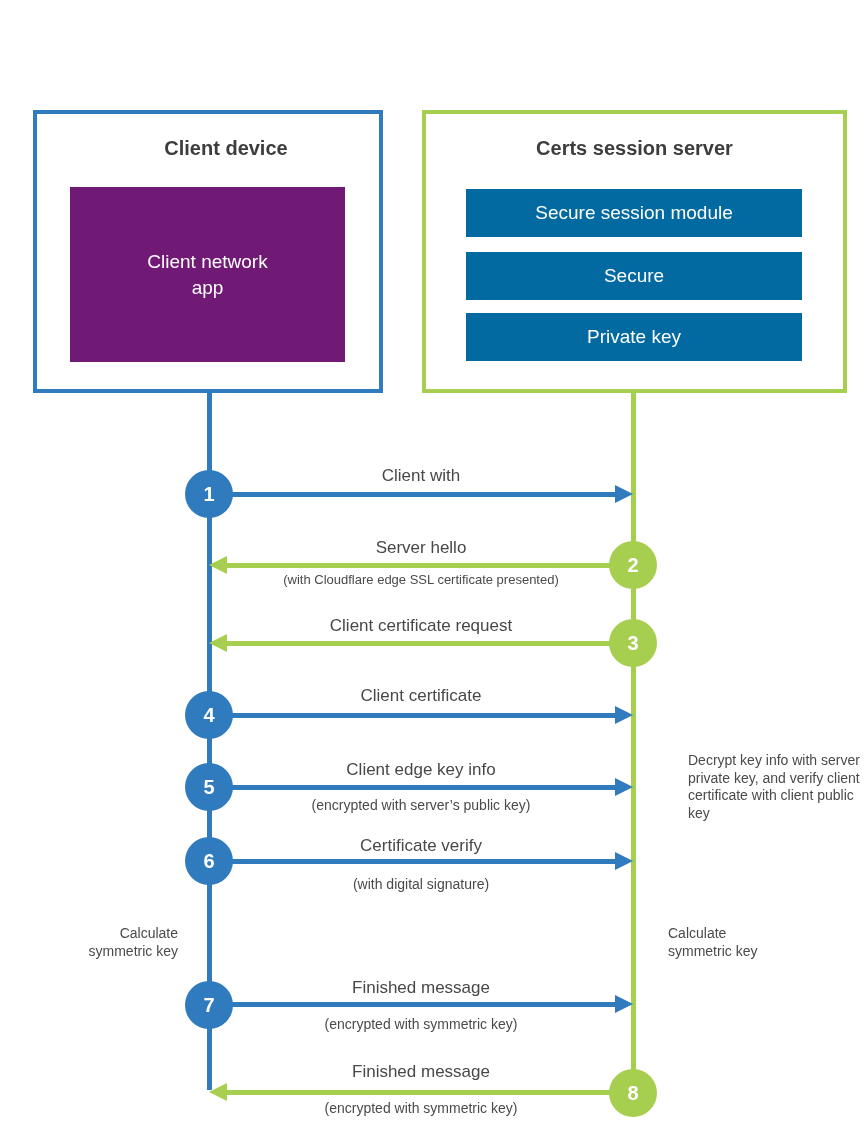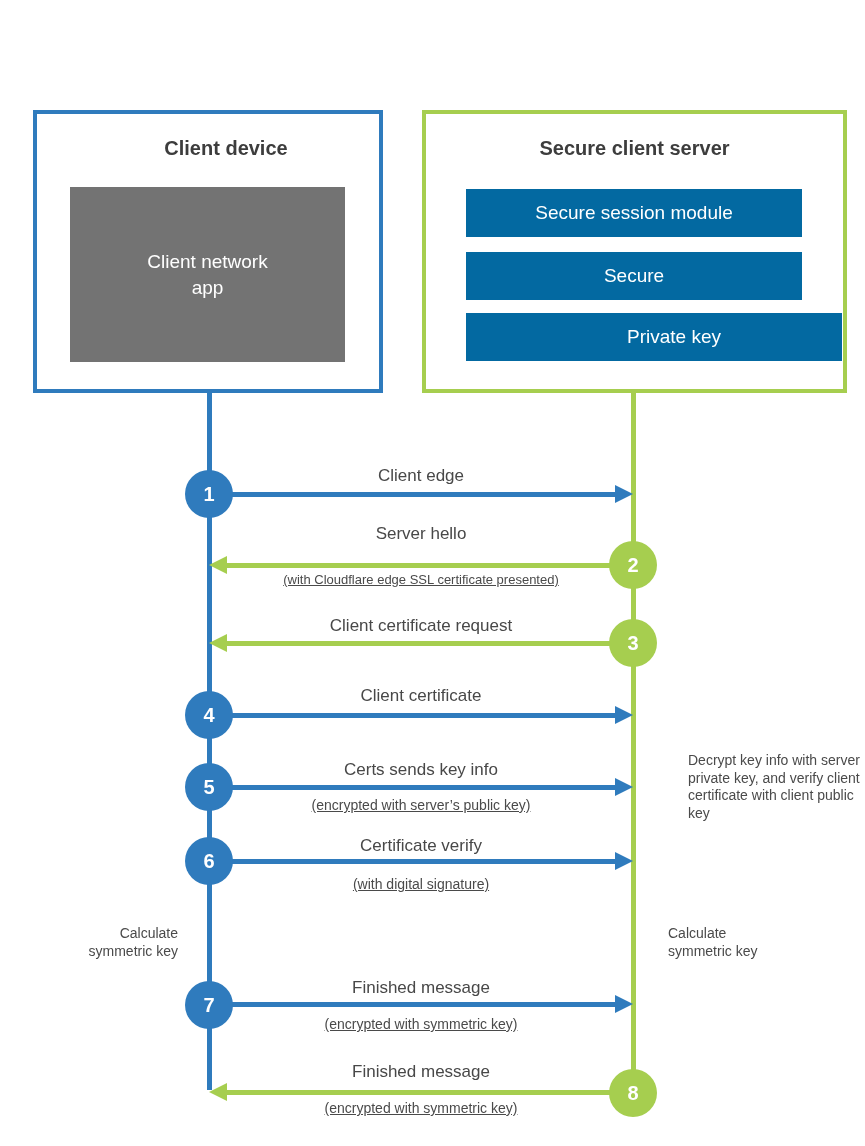--- a/index.html
+++ b/index.html
@@ -15,32 +15,32 @@
   
   .entity-box{box-sizing:border-box;background:#ffffff;}
   #client-box{left:33px;top:110px;width:350px;height:283px;border:4px solid #2f7bbd;}
   #server-box{left:422px;top:110px;width:425px;height:283px;border:4px solid #a6ce4f;}
   .box-header{
     top:137px;text-align:center;font-size:20px;font-weight:bold;color:#3d3d3d;
   }
   #client-header{left:33px;width:386px;}
   #server-header{left:422px;width:425px;}
   #client-app{
-    left:70px;top:187px;width:275px;height:175px;background:#737373;
+    left:70px;top:187px;width:275px;height:175px;background:#701a75;
     display:flex;align-items:center;justify-content:center;text-align:center;
     color:#ffffff;font-size:19px;line-height:26px;white-space:pre-line;
   }
   .server-bar{
     left:466px;width:336px;height:48px;background:#0369a1;
     display:flex;align-items:center;justify-content:center;
     color:#ffffff;font-size:19px;
   }
   #bar-module{top:189px;}
   #bar-certs{top:252px;}
-  #bar-key{top:313px;padding-left:40px;}
+  #bar-key{top:313px;}
   
   .vline{width:5px;}
   #client-line{left:207px;top:393px;height:697px;background:#2f7bbd;}
   #server-line{left:631px;top:393px;height:701px;background:#a6ce4f;}
   
   .circle{
     width:48px;height:48px;border-radius:50%;
     color:#ffffff;font-size:20px;font-weight:bold;
     display:flex;align-items:center;justify-content:center;
   }
@@ -53,21 +53,21 @@
   .ahead{width:0;height:0;border-top:9px solid transparent;border-bottom:9px solid transparent;}
   .head-right{border-left:18px solid #2f7bbd;}
   .head-left{border-right:18px solid #a6ce4f;}
   
   .alabel{
     left:209px;width:424px;text-align:center;
     font-size:17px;color:#484848;
   }
   .asub{
     left:209px;width:424px;text-align:center;
-    font-size:14px;color:#4a4a4a;text-decoration:underline;
+    font-size:14px;color:#4a4a4a;
   }
   .asub.small{font-size:13px;}
   
   .note{
     font-size:14px;line-height:17.5px;color:#4a4a4a;white-space:pre-line;
   }
   #note-decrypt{left:688px;top:752px;width:178px;}
   #note-calc-left{right:687px;top:925px;width:160px;text-align:right;}
   #note-calc-right{left:668px;top:925px;width:160px;text-align:left;}
 </style>
@@ -76,37 +76,37 @@
 
 <div id="canvas">
 
 
   <div id="client-box" class="abs entity-box"></div>
   <div id="client-header" class="abs box-header">Client device</div>
   <div id="client-app" class="abs">Client network
 app</div>
 
   <div id="server-box" class="abs entity-box"></div>
-  <div id="server-header" class="abs box-header">Secure client server</div>
+  <div id="server-header" class="abs box-header">Certs session server</div>
   <div id="bar-module" class="abs server-bar">Secure session module</div>
   <div id="bar-certs" class="abs server-bar">Secure</div>
   <div id="bar-key" class="abs server-bar">Private key</div>
 
   <div id="client-line" class="abs vline"></div>
   <div id="server-line" class="abs vline"></div>
 
   <div>
-    <div class="abs alabel" style="top:466px">Client edge</div>
+    <div class="abs alabel" style="top:466px">Client with</div>
     <div class="abs aline blue-bg" style="left:209px;top:492px;width:406px"></div>
     <div class="abs ahead head-right" style="left:615px;top:485px"></div>
     <div class="abs circle blue-c" style="left:185px;top:470px">1</div>
   </div>
 
   <div>
-    <div class="abs alabel" style="top:524px">Server hello</div>
+    <div class="abs alabel" style="top:538px">Server hello</div>
     <div class="abs aline green-bg" style="left:227px;top:563px;width:406px"></div>
     <div class="abs ahead head-left" style="left:209px;top:556px"></div>
     <div class="abs asub small" style="top:572px">(with Cloudflare edge SSL certificate presented)</div>
     <div class="abs circle green-c" style="left:609px;top:541px">2</div>
   </div>
 
   <div>
     <div class="abs alabel" style="top:616px">Client certificate request</div>
     <div class="abs aline green-bg" style="left:227px;top:641px;width:406px"></div>
     <div class="abs ahead head-left" style="left:209px;top:634px"></div>
@@ -114,21 +114,21 @@
   </div>
 
   <div>
     <div class="abs alabel" style="top:686px">Client certificate</div>
     <div class="abs aline blue-bg" style="left:209px;top:713px;width:406px"></div>
     <div class="abs ahead head-right" style="left:615px;top:706px"></div>
     <div class="abs circle blue-c" style="left:185px;top:691px">4</div>
   </div>
 
   <div>
-    <div class="abs alabel" style="top:760px">Certs sends key info</div>
+    <div class="abs alabel" style="top:760px">Client edge key info</div>
     <div class="abs aline blue-bg" style="left:209px;top:785px;width:406px"></div>
     <div class="abs ahead head-right" style="left:615px;top:778px"></div>
     <div class="abs asub" style="top:797px">(encrypted with server’s public key)</div>
     <div class="abs circle blue-c" style="left:185px;top:763px">5</div>
   </div>
 
   <div>
     <div class="abs alabel" style="top:836px">Certificate verify</div>
     <div class="abs aline blue-bg" style="left:209px;top:859px;width:406px"></div>
     <div class="abs ahead head-right" style="left:615px;top:852px"></div>

